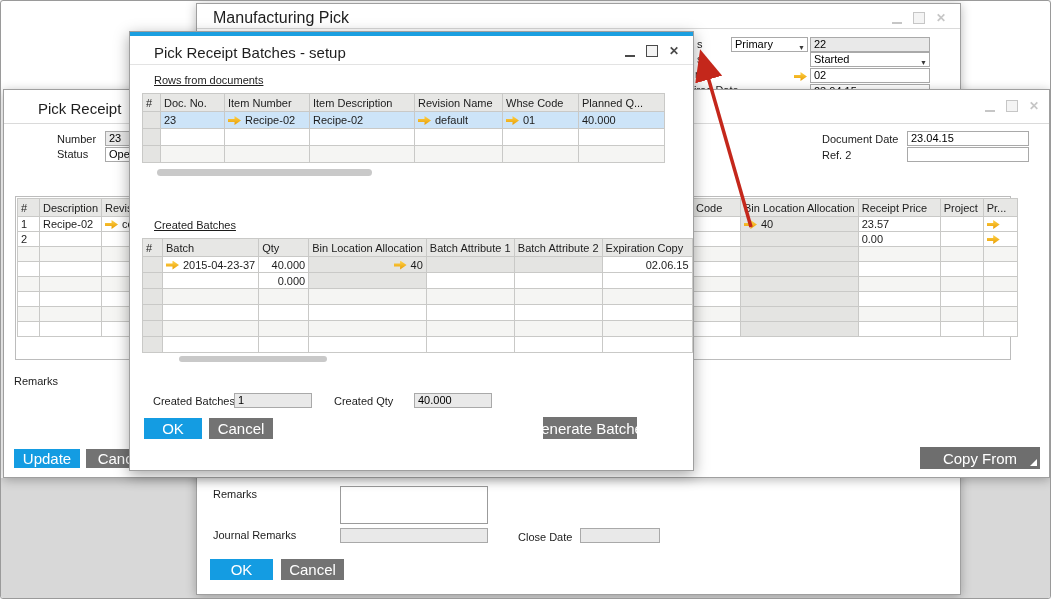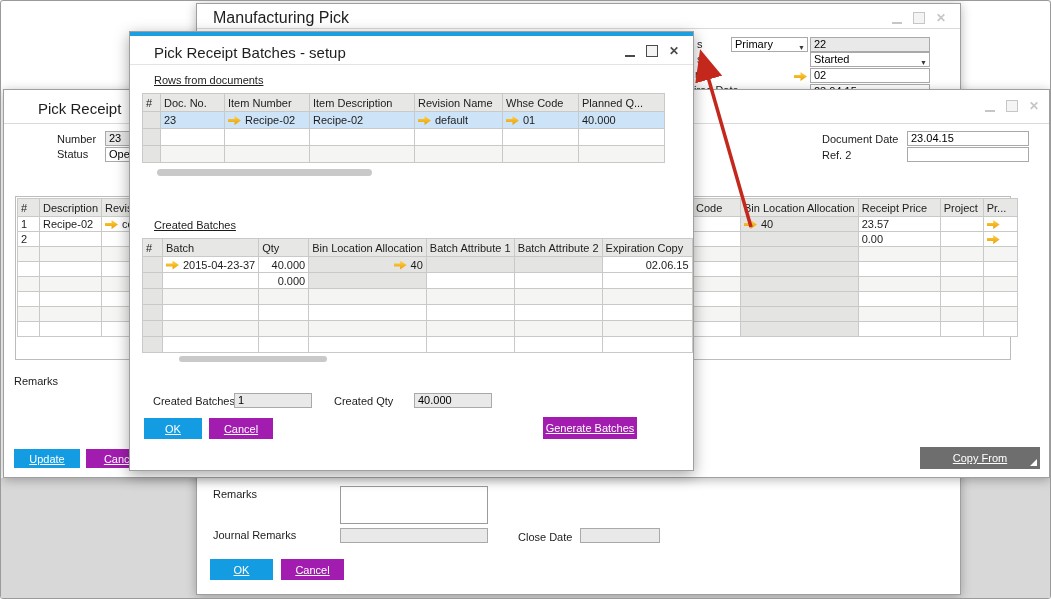--- a/index.html
+++ b/index.html
@@ -7,24 +7,24 @@
           overflow:hidden;border:1px solid #9a9a9a;border-radius:3px;box-sizing:border-box;}
   .win{position:absolute;background:#fff;border:1px solid #9f9f9f;box-shadow:0 2px 10px rgba(0,0,0,.28);box-sizing:border-box;}
   .lbl{position:absolute;font-size:11px;color:#1c1c1c;white-space:nowrap;}
   .ul{text-decoration:underline;}
   .wtitle{position:absolute;font-size:16px;color:#1e1e1e;white-space:nowrap;}
   .dtitle{position:absolute;font-size:15px;color:#1e1e1e;white-space:nowrap;}
   .fld{position:absolute;border:1px solid #a9a9a9;background:#fff;font-size:11px;line-height:13px;height:13px;
        padding:0 3px;overflow:hidden;box-sizing:content-box;white-space:nowrap;}
   .dis{background:#e9e9e9;}
   .dd .arw{position:absolute;right:2px;top:3px;font-size:7px;color:#3a3a3a;}
-  .btn{position:absolute;color:#fff;font-size:11px;display:flex;align-items:center;justify-content:center;
-       cursor:default;white-space:nowrap;text-decoration:underline;}
+  .btn{position:absolute;color:#fff;font-size:15px;display:flex;align-items:center;justify-content:center;
+       cursor:default;white-space:nowrap;}
   .blue{background:#149ce2;}
-  .grey{background:#a21caf;}
+  .grey{background:#737373;}
   .dgrey{background:#6e6e6e;}
   .divider{position:absolute;left:0;right:0;border-bottom:1px solid #dadada;}
   .wmin{display:inline-block;width:10px;border-bottom:2px solid currentColor;height:8px;}
   .wmax{display:inline-block;width:10px;height:10px;border:1px solid currentColor;background:#f4f4f4;}
   .wcls{font-size:12px;line-height:12px;font-weight:bold;}
   .chrome{position:absolute;display:flex;gap:11px;align-items:flex-end;color:#c6c6c6;}
   .chrome.dark{color:#4a4a4a;}
   table{border-collapse:collapse;table-layout:fixed;font-size:11px;color:#1c1c1c;}
   th,td{border:1px solid #c9c9c7;padding:0 3px;overflow:hidden;white-space:nowrap;text-align:left;}
   th{background:#e7e7e5;font-weight:normal;height:17px;}

